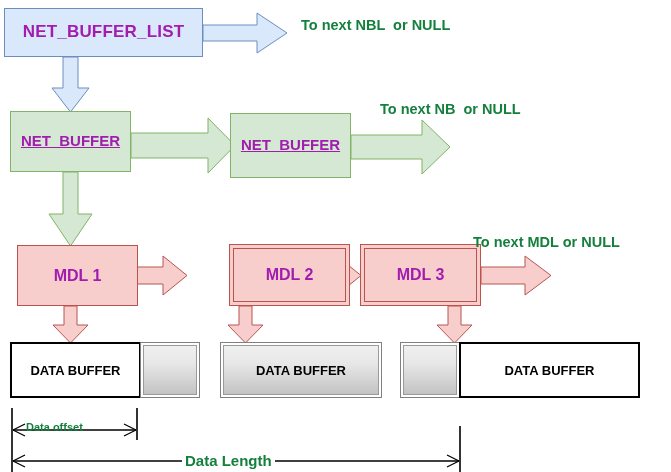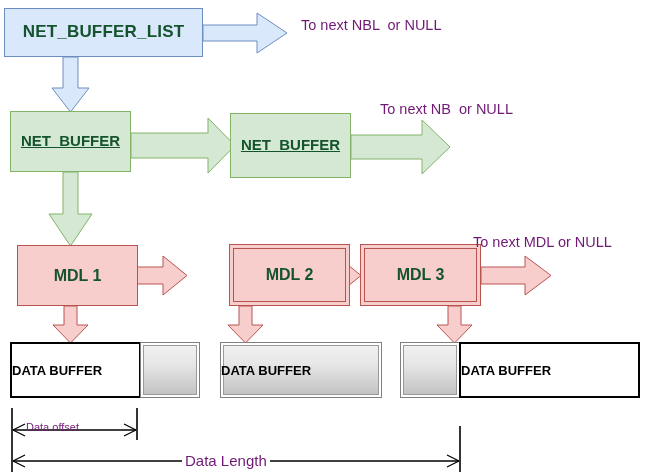--- a/index.html
+++ b/index.html
@@ -5,21 +5,21 @@
   html,body{margin:0;padding:0;background:#ffffff;}
   body{
     width:671px;height:472px;position:relative;overflow:hidden;
     font-family:"Liberation Sans", sans-serif;
   }
   #canvas{position:absolute;left:0;top:0;width:671px;height:472px;}
 
   .node{
     position:absolute;box-sizing:border-box;
     display:flex;align-items:center;justify-content:center;
-    font-weight:bold;color:#14532d;text-align:center;
+    font-weight:bold;color:#a21caf;text-align:center;
     line-height:1.1;
   }
   
   .nbl{
     left:4px;top:8px;width:199px;height:49px;
     background:#dae8fc;border:1px solid #6c8ebf;
     font-size:17px;letter-spacing:.2px;
   }
   
   .nb{
@@ -36,38 +36,38 @@
   }
   .mdl1{left:17px;top:245px;width:121px;height:61px;}
   .mdl2{left:185px;top:244px;width:121px;height:62px;
         box-shadow:inset 0 0 0 3px #f8cecc, inset 0 0 0 4px #b85450;margin-left:44px;}
   .mdl3{left:360px;top:244px;width:121px;height:62px;
         box-shadow:inset 0 0 0 3px #f8cecc, inset 0 0 0 4px #b85450;}
 
   
   .buf{
     position:absolute;box-sizing:border-box;
-    display:flex;align-items:center;justify-content:flex-start;
+    display:flex;align-items:center;justify-content:center;
     font-weight:bold;font-size:13px;color:#000;
   }
   .buf-white{background:#ffffff;border:2px solid #000000;}
   .buf-gray{
     background:linear-gradient(to bottom,#f2f2f2 0%,#e6e6e6 40%,#bfbfbf 100%);
     border:1px solid #808080;
     box-shadow:inset 0 0 0 2px #ffffff, inset 0 0 0 3px #9a9a9a;
   }
   .b1w{left:10px;top:342px;width:131px;height:56px;}
   .b1g{left:140px;top:342px;width:60px;height:56px;}
   .b2g{left:220px;top:342px;width:162px;height:56px;}
   .b3g{left:400px;top:342px;width:60px;height:56px;}
   .b3w{left:459px;top:342px;width:181px;height:56px;}
 
   
   .lbl{
-    position:absolute;font-weight:normal;color:#701a75;white-space:pre;
+    position:absolute;font-weight:bold;color:#15803d;white-space:pre;
   }
   .lbl-nbl{left:301px;top:17px;font-size:14.5px;}
   .lbl-nb{left:380px;top:101px;font-size:14.5px;}
   .lbl-mdl{left:473px;top:234px;font-size:14.5px;}
   .lbl-offset{left:26px;top:421px;font-size:11px;}
   .lbl-length{left:182px;top:452px;font-size:15px;background:#fff;padding:0 3px;}
 </style>
 </head>
 <body>
 

